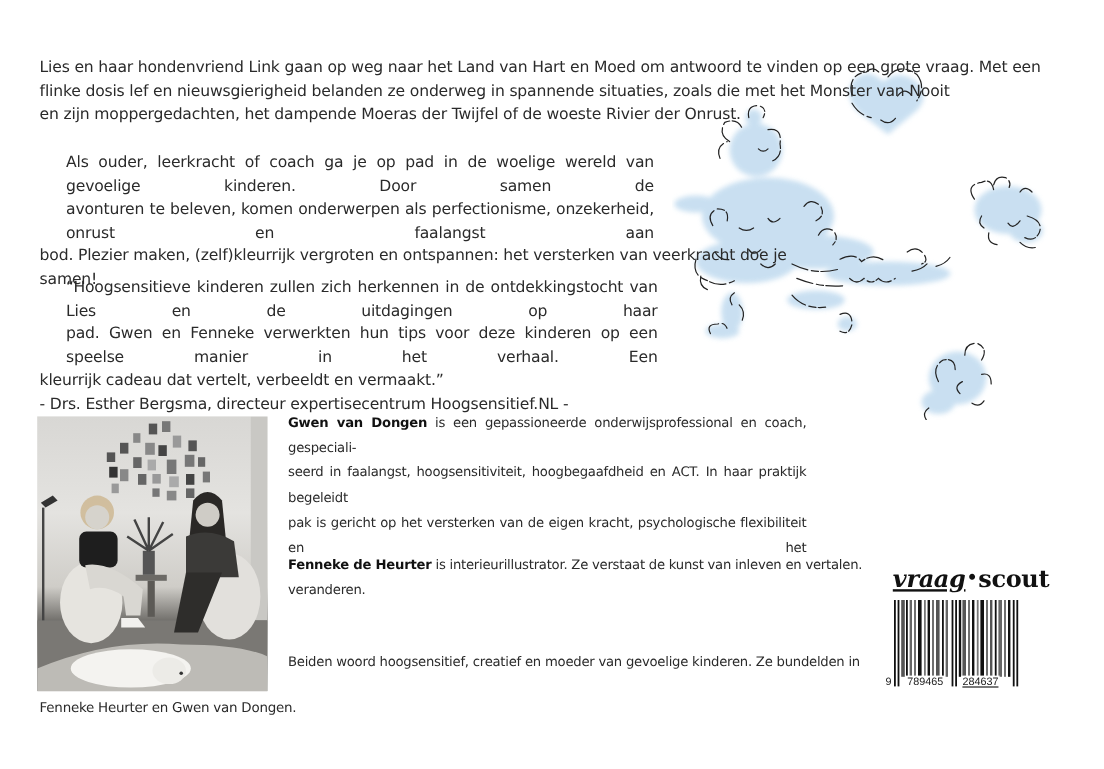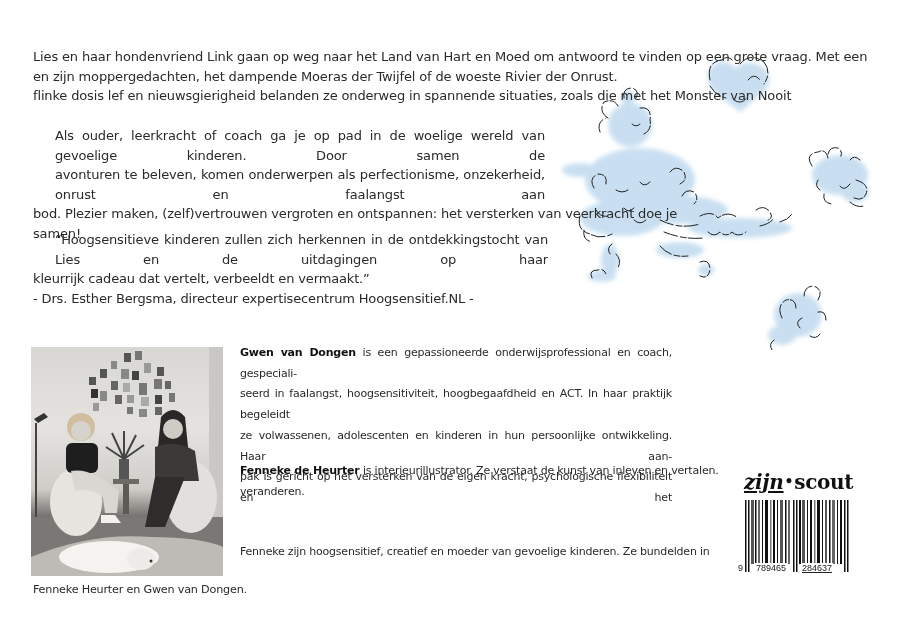--- a/index.html
+++ b/index.html
@@ -128,33 +128,34 @@
     <path d="M244 246 q0 -10 10 -10 q10 4 4 14"></path>
     <path d="M258 262 q8 -2 8 8"></path>
     <path d="M240 278 q-6 -6 2 -10"></path>
     <path d="M250 286 q6 4 10 -2"></path>
     <path d="M214 290 q-6 4 -2 10"></path>
   </g>
 </svg>
 
 <div id="p1" class="para justify">
   <span class="line">Lies en haar hondenvriend Link gaan op weg naar het Land van Hart en Moed om antwoord te vinden op een grote vraag. Met een</span>
+  <span class="line">flinke dosis lef en nieuwsgierigheid belanden ze onderweg in spannende situaties, zoals die met het Monster van Nooit</span>
   <span class="line">en zijn moppergedachten, het dampende Moeras der Twijfel of de woeste Rivier der Onrust.</span>
-  <span class="line">flinke dosis lef en nieuwsgierigheid belanden ze onderweg in spannende situaties, zoals die met het Monster van Nooit</span>
 </div>
 
 <div id="p2" class="para justify">
   <span class="line j">Als ouder, leerkracht of coach ga je op pad in de woelige wereld van gevoelige kinderen. Door samen de</span>
   <span class="line j">avonturen te beleven, komen onderwerpen als perfectionisme, onzekerheid, onrust en faalangst aan</span>
-  <span class="line">bod. Plezier maken, (zelf)vertrouwen vergroten en ontspannen: het versterken van veerkracht doe je</span>
+  <span class="line">bod. Plezier maken, (zelf)kleurrijk vergroten en ontspannen: het versterken van veerkracht doe je</span>
   <span class="line">samen!</span>
 </div>
 
 <div id="p3" class="para justify">
   <span class="line j">“Hoogsensitieve kinderen zullen zich herkennen in de ontdekkingstocht van Lies en de uitdagingen op haar</span>
+  <span class="line j">pad. Gwen en Fenneke verwerkten hun tips voor deze kinderen op een speelse manier in het verhaal. Een</span>
   <span class="line">kleurrijk cadeau dat vertelt, verbeeldt en vermaakt.”</span>
   <span class="line">- Drs. Esther Bergsma, directeur expertisecentrum Hoogsensitief.NL -</span>
 </div>
 
 <div id="photo">
   <svg width="192" height="229" viewBox="0 0 192 229">
 
     <rect x="178" y="0" width="14" height="170" fill="#c9c8c4"></rect>
 
     <g fill="#555">
@@ -214,35 +215,34 @@
     <ellipse cx="78" cy="210" rx="50" ry="16" fill="#f4f3f0"></ellipse>
     <ellipse cx="110" cy="212" rx="14" ry="11" fill="#ecebe7"></ellipse>
     <circle cx="120" cy="214" r="1.5" fill="#333"></circle>
   </svg>
 </div>
 <div id="caption">Fenneke Heurter en Gwen van Dongen.</div>
 
 <div id="bio1" class="bio">
   <span class="line j"><b>Gwen van Dongen</b><span> is een gepassioneerde onderwijsprofessional en coach, gespeciali-</span></span>
   <span class="line j">seerd in faalangst, hoogsensitiviteit, hoogbegaafdheid en ACT. In haar praktijk begeleidt</span>
-  <span class="line j">ze volwassenen, adolescenten en kinderen in hun persoonlijke ontwikkeling. Haar aan-</span>
   <span class="line j">pak is gericht op het versterken van de eigen kracht, psychologische flexibiliteit en het</span>
 </div>
 
 <div id="bio2" class="bio">
   <span class="line"><b>Fenneke de Heurter</b><span> is interieurillustrator. Ze verstaat de kunst van inleven en vertalen.</span></span>
   <span class="line">veranderen.</span>
 </div>
 
 <div id="bio3" class="bio">
-  <span class="line">Fenneke zijn hoogsensitief, creatief en moeder van gevoelige kinderen. Ze bundelden in</span>
+  <span class="line">Beiden woord hoogsensitief, creatief en moeder van gevoelige kinderen. Ze bundelden in</span>
 </div>
 
 <div id="logo">
-  <span class="boek"><u>zijn</u></span><span class="dot">•</span><span>scout</span>
+  <span class="boek"><u>vraag</u></span><span class="dot">•</span><span>scout</span>
 </div>
 
 <svg id="barcode" width="115" height="75" viewBox="0 0 115 75">
   <g fill="#111">
     <rect x="6" y="0" width="1.5" height="72"></rect>
       <rect x="9" y="0" width="1.5" height="72"></rect>
     <rect x="12" y="0" width="3" height="64" fill="#555"></rect>
       <rect x="16" y="0" width="1.5" height="64"></rect>
     <rect x="19" y="0" width="2" height="64" fill="#666"></rect>
       <rect x="23" y="0" width="1" height="64"></rect>

